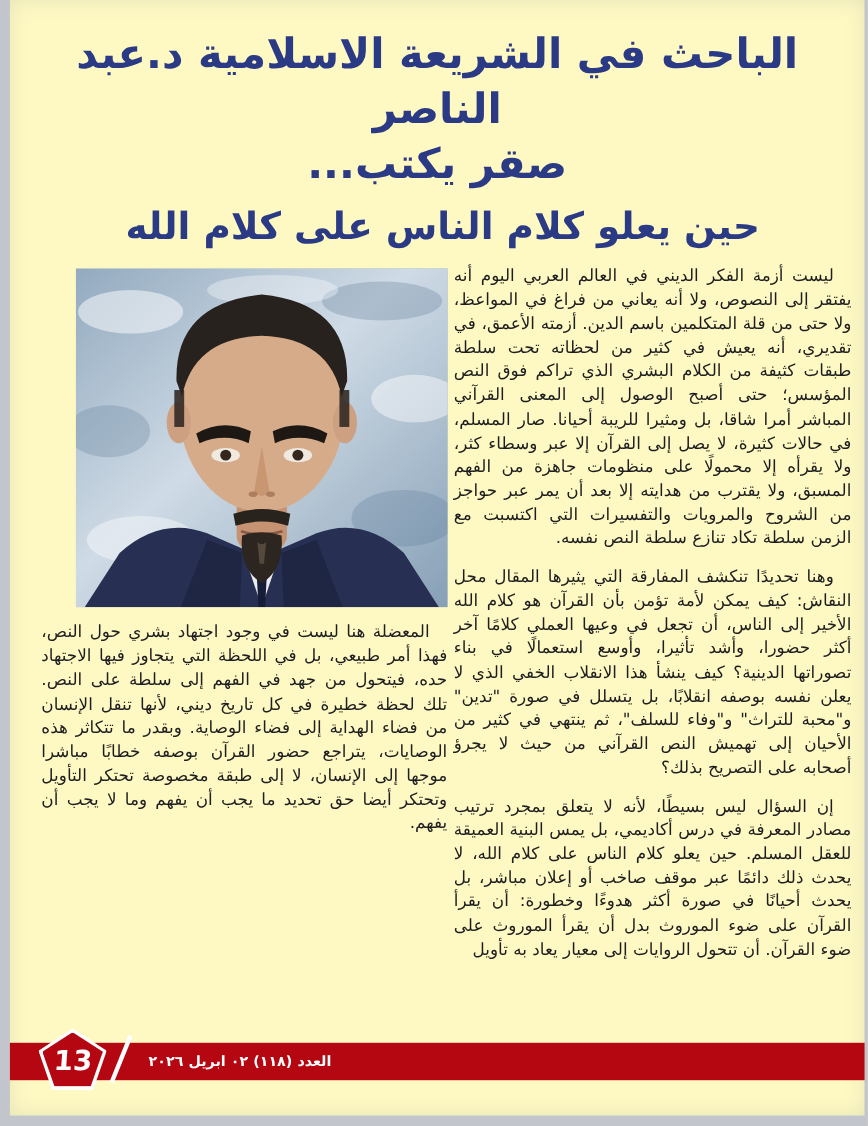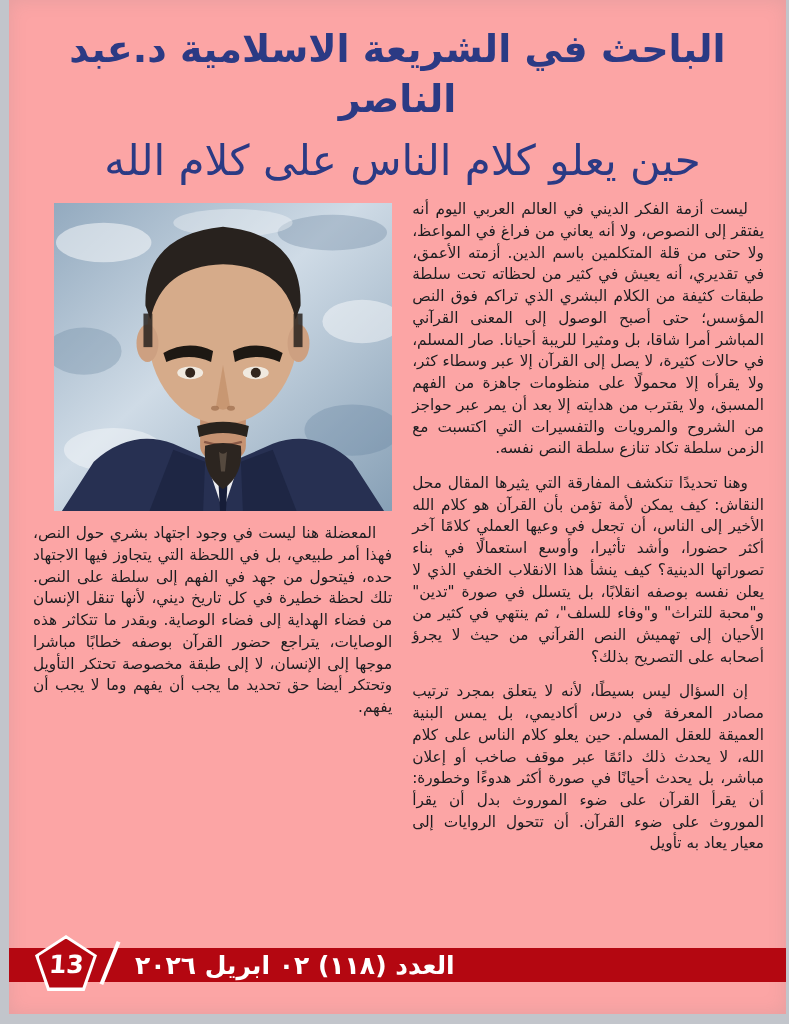--- a/index.html
+++ b/index.html
@@ -3,38 +3,38 @@
 <meta charset="utf-8">
 <style>
   html,body{margin:0;padding:0;}
   body{
     width:789px;height:1024px;overflow:hidden;position:relative;
     background:#c2c5cb;
     font-family:"DejaVu Sans",sans-serif;
   }
   .page{
     position:absolute;top:0;left:9px;right:3px;bottom:10px;
-    background:#fca5a5;
+    background:#fef9c3;
     box-shadow:inset 0 0 18px rgba(120,125,135,.18);
   }
   
   .header{
     padding-top:24px;text-align:center;direction:rtl;
   }
   .byline{
     margin:0;font-size:38px;font-weight:800;line-height:1.32;
     color:#2b3a84;letter-spacing:-0.5px;
   }
   .title{
-    margin:12px 0 0 0;font-size:42px;font-weight:400;color:#2b3a84;padding-left:10px;
+    margin:12px 0 0 0;font-size:34px;font-weight:700;color:#2b3a84;padding-left:10px;
   }
   
   .columns{
-    direction:rtl;display:flex;gap:20px;
-    margin-top:14px;padding:0 22px;height:692px;overflow:hidden;
+    direction:rtl;display:flex;gap:6px;
+    margin-top:14px;padding:0 12px;height:692px;overflow:hidden;
   }
   .col{flex:1;}
   .col-right{flex:0 0 48%;}
   .col-left{flex:0 0 49%;}
   .col p{
     margin:0 0 13px 0;
     font-size:15.3px;line-height:1.42;color:#1d1d20;
     text-align:justify;text-align-last:right;
     text-indent:16px;
   }
@@ -44,21 +44,21 @@
     overflow:hidden;background:#aebfcf;
   }
   .photo svg{display:block;width:100%;height:100%;}
   
   .footer-bar{
     position:absolute;left:0;right:0;top:948px;height:34px;
     background:#b40711;
   }
   .issue{
     position:absolute;left:126px;top:0;height:34px;line-height:36px;
-    direction:rtl;color:#ffffff;font-size:25px;font-weight:700;
+    direction:rtl;color:#ffffff;font-size:13px;font-weight:700;
     white-space:nowrap;
   }
   .badge-slash{
     position:absolute;left:99px;top:-8px;width:4px;height:46px;
     background:#fff;transform:rotate(22deg);
   }
   .badge-outer{
     position:absolute;left:26px;top:-13px;width:62px;height:56px;
     clip-path:polygon(50% 0%,100% 36%,80% 100%,20% 100%,0% 36%);
     background:#ffffff;
@@ -73,21 +73,21 @@
     color:#ffffff;font-size:25px;font-weight:800;
     transform:skewX(-4deg);margin-top:2px;
   }
 </style>
 </head>
 <body>
 
 <div class="page">
 
   <header class="header">
-    <h1 class="byline"><span>الباحث في الشريعة الاسلامية د.عبد الناصر</span><br></h1>
+    <h1 class="byline"><span>الباحث في الشريعة الاسلامية د.عبد الناصر</span><br><span>صقر يكتب...</span></h1>
     <h2 class="title">حين يعلو كلام الناس على كلام الله</h2>
   </header>
 
   <main class="columns">
 
     <section class="col col-right">
       <p>ليست أزمة الفكر الديني في العالم العربي اليوم أنه يفتقر إلى النصوص، ولا أنه يعاني من فراغ في المواعظ، ولا حتى من قلة المتكلمين باسم الدين. أزمته الأعمق، في تقديري، أنه يعيش في كثير من لحظاته تحت سلطة طبقات كثيفة من الكلام البشري الذي تراكم فوق النص المؤسس؛ حتى أصبح الوصول إلى المعنى القرآني المباشر أمرا شاقا، بل ومثيرا للريبة أحيانا. صار المسلم، في حالات كثيرة، لا يصل إلى القرآن إلا عبر وسطاء كثر، ولا يقرأه إلا محمولًا على منظومات جاهزة من الفهم المسبق، ولا يقترب من هدايته إلا بعد أن يمر عبر حواجز من الشروح والمرويات والتفسيرات التي اكتسبت مع الزمن سلطة تكاد تنازع سلطة النص نفسه.</p>
       <p>وهنا تحديدًا تنكشف المفارقة التي يثيرها المقال محل النقاش: كيف يمكن لأمة تؤمن بأن القرآن هو كلام الله الأخير إلى الناس، أن تجعل في وعيها العملي كلامًا آخر أكثر حضورا، وأشد تأثيرا، وأوسع استعمالًا في بناء تصوراتها الدينية؟ كيف ينشأ هذا الانقلاب الخفي الذي لا يعلن نفسه بوصفه انقلابًا، بل يتسلل في صورة "تدين" و"محبة للتراث" و"وفاء للسلف"، ثم ينتهي في كثير من الأحيان إلى تهميش النص القرآني من حيث لا يجرؤ أصحابه على التصريح بذلك؟</p>
       <p>إن السؤال ليس بسيطًا، لأنه لا يتعلق بمجرد ترتيب مصادر المعرفة في درس أكاديمي، بل يمس البنية العميقة للعقل المسلم. حين يعلو كلام الناس على كلام الله، لا يحدث ذلك دائمًا عبر موقف صاخب أو إعلان مباشر، بل يحدث أحيانًا في صورة أكثر هدوءًا وخطورة: أن يقرأ القرآن على ضوء الموروث بدل أن يقرأ الموروث على ضوء القرآن. أن تتحول الروايات إلى معيار يعاد به تأويل</p>
     </section>

